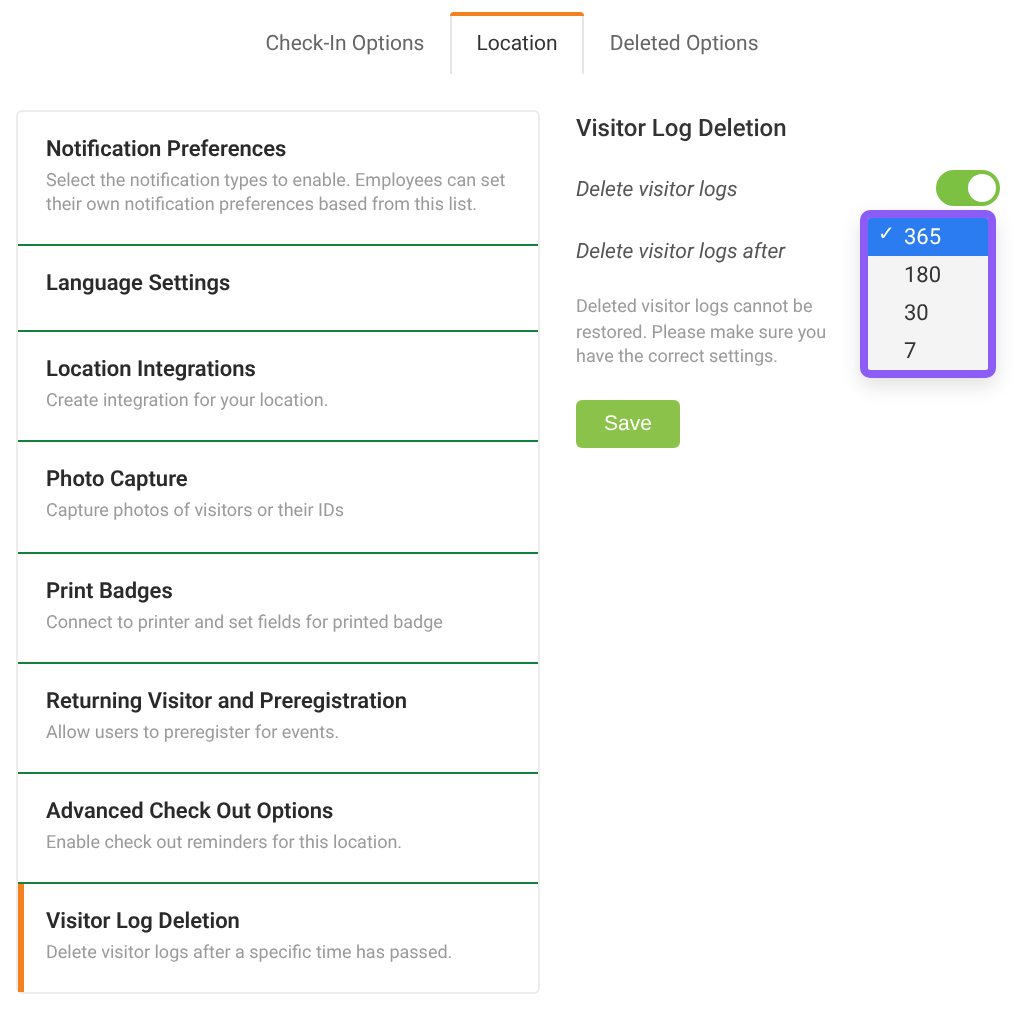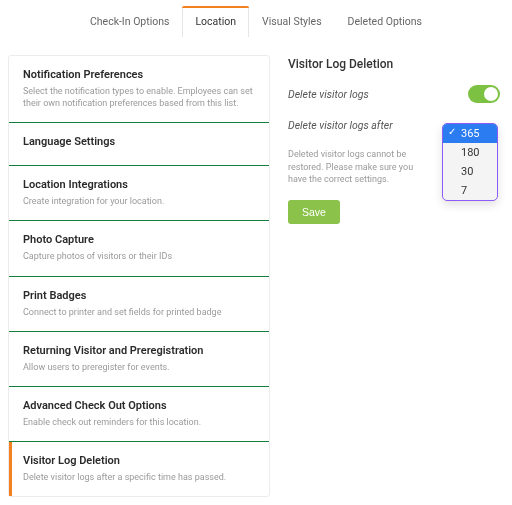--- a/index.html
+++ b/index.html
@@ -119,25 +119,25 @@
     background: #8bc34a;
     color: #fff;
     border: none;
     border-radius: 3px;
     padding: 6px 14px;
     font-size: 10.5px;
     cursor: pointer;
   }
   .dropdown-pop {
     position: absolute;
-    top: 68px;
+    top: 50px;
     right: 6px;
-    width: 56px;
+    width: 68px;
     background: #f4f4f4;
-    border: 1px solid #8b5cf6;
+    border: 4px solid #8b5cf6;
     border-radius: 5px;
     box-shadow: 0 4px 10px rgba(0,0,0,0.12);
     overflow: hidden;
     font-size: 11px;
   }
   .dropdown-pop .opt {
     padding: 3px 8px 3px 18px;
     color: #333;
     cursor: pointer;
     position: relative;
@@ -153,21 +153,20 @@
     top: 2px;
     font-size: 10px;
   }
 </style>
 </head>
 <body>
 
 <div class="tabs">
   <div class="tab">Check-In Options</div>
   <div class="tab active">Location</div>
-  <div class="tab">Visual Styles</div>
   <div class="tab">Deleted Options</div>
 </div>
 
 <div class="content">
 
   <div class="left-panel">
     <div class="nav-item">
       <h3>Notification Preferences</h3>
       <p>Select the notification types to enable. Employees can set their own notification preferences based from this list.</p>
     </div>

